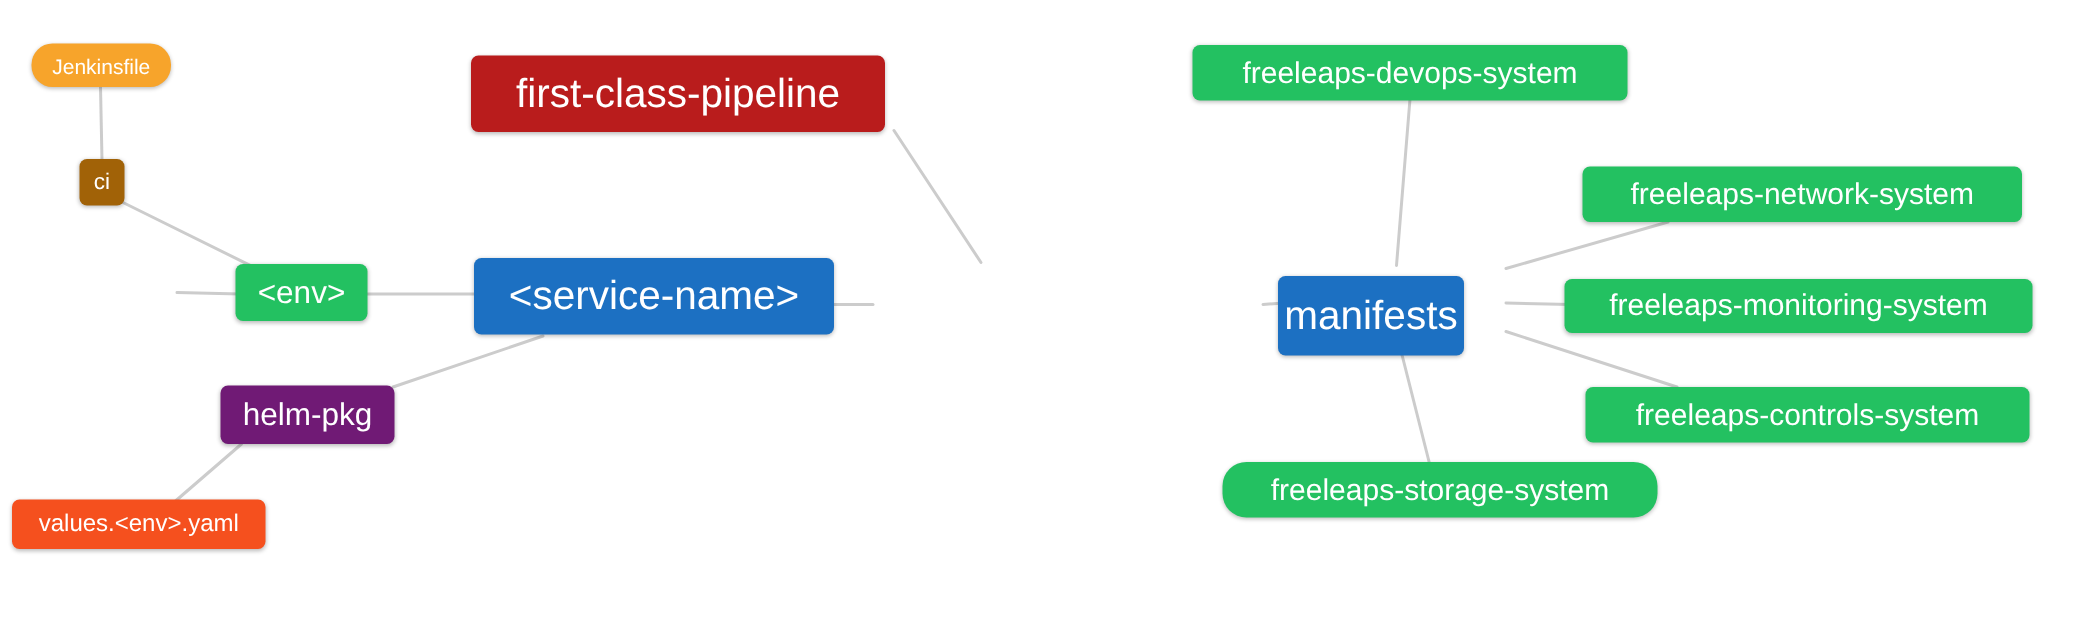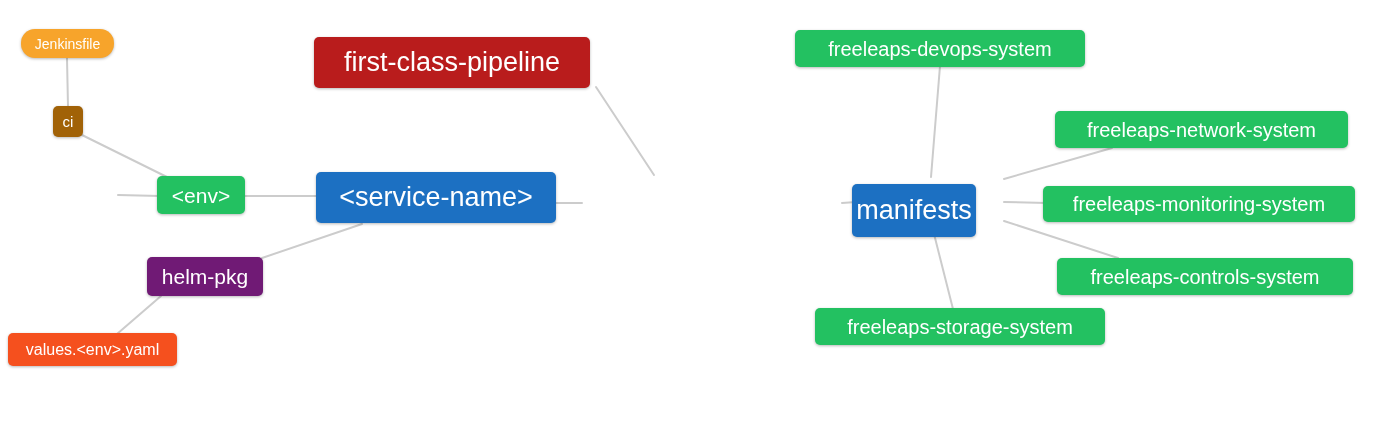--- a/index.html
+++ b/index.html
@@ -61,17 +61,17 @@
 
     <div class="node" style="left: 314px; top: 37px; width: 276px; height: 51px; font-size: 27px; background: #b91c1c; color: rgb(255, 255, 255);">first-class-pipeline</div>
     <div class="node" style="left: 316px; top: 172px; width: 240px; height: 51px; font-size: 27px; background: rgb(28, 112, 194); color: rgb(255, 255, 255);">&lt;service-name&gt;</div>
     <div class="node" style="left: 852px; top: 174px; width: 124px; height: 53px; font-size: 27px; background: rgb(28, 112, 194); color: rgb(255, 255, 255); margin-top: 10px;">manifests</div>
     <div class="node" style="left: 157px; top: 176px; width: 88px; height: 38px; font-size: 21px; background: rgb(35, 193, 97); color: rgb(255, 255, 255);">&lt;env&gt;</div>
     <div class="node" style="left: 147px; top: 257px; width: 116px; height: 39px; font-size: 21px; background: #701a75; color: rgb(255, 255, 255);">helm-pkg</div>
     <div class="node" style="left: 795px; top: 30px; width: 290px; height: 37px; font-size: 20px; background: rgb(35, 193, 97); color: rgb(255, 255, 255);">freeleaps-devops-system</div>
     <div class="node" style="left: 1055px; top: 111px; width: 293px; height: 37px; font-size: 20px; background: rgb(35, 193, 97); color: rgb(255, 255, 255);">freeleaps-network-system</div>
     <div class="node" style="left: 1043px; top: 186px; width: 312px; height: 36px; font-size: 20px; background: rgb(35, 193, 97); color: rgb(255, 255, 255);">freeleaps-monitoring-system</div>
     <div class="node" style="left: 1057px; top: 258px; width: 296px; height: 37px; font-size: 20px; background: rgb(35, 193, 97); color: rgb(255, 255, 255); text-align: center;">freeleaps-controls-system</div>
-    <div class="node" style="left: 815px; top: 308px; width: 290px; height: 37px; font-size: 20px; background: rgb(35, 193, 97); color: rgb(255, 255, 255);">freeleaps-storage-system</div>
+    <div class="node" style="left: 815px; top: 308px; width: 290px; height: 37px; font-size: 20px; background: rgb(35, 193, 97); color: rgb(255, 255, 255); border-radius: 16px;">freeleaps-storage-system</div>
     <div class="node" style="left: 53px; top: 106px; width: 30px; height: 31px; font-size: 15px; background: #a16207; color: rgb(255, 255, 255);">ci</div>
     <div class="node" style="left: 8px; top: 333px; width: 169px; height: 33px; font-size: 16px; background: rgb(245, 80, 30); color: rgb(255, 255, 255); text-align: center;">values.&lt;env&gt;.yaml</div>
     <div class="node" style="left: 21px; top: 29px; width: 93px; height: 29px; font-size: 14px; background: rgb(247, 164, 43); color: rgb(255, 255, 255); border-radius: 14px;">Jenkinsfile</div>
   </div>
 
 </body></html>

